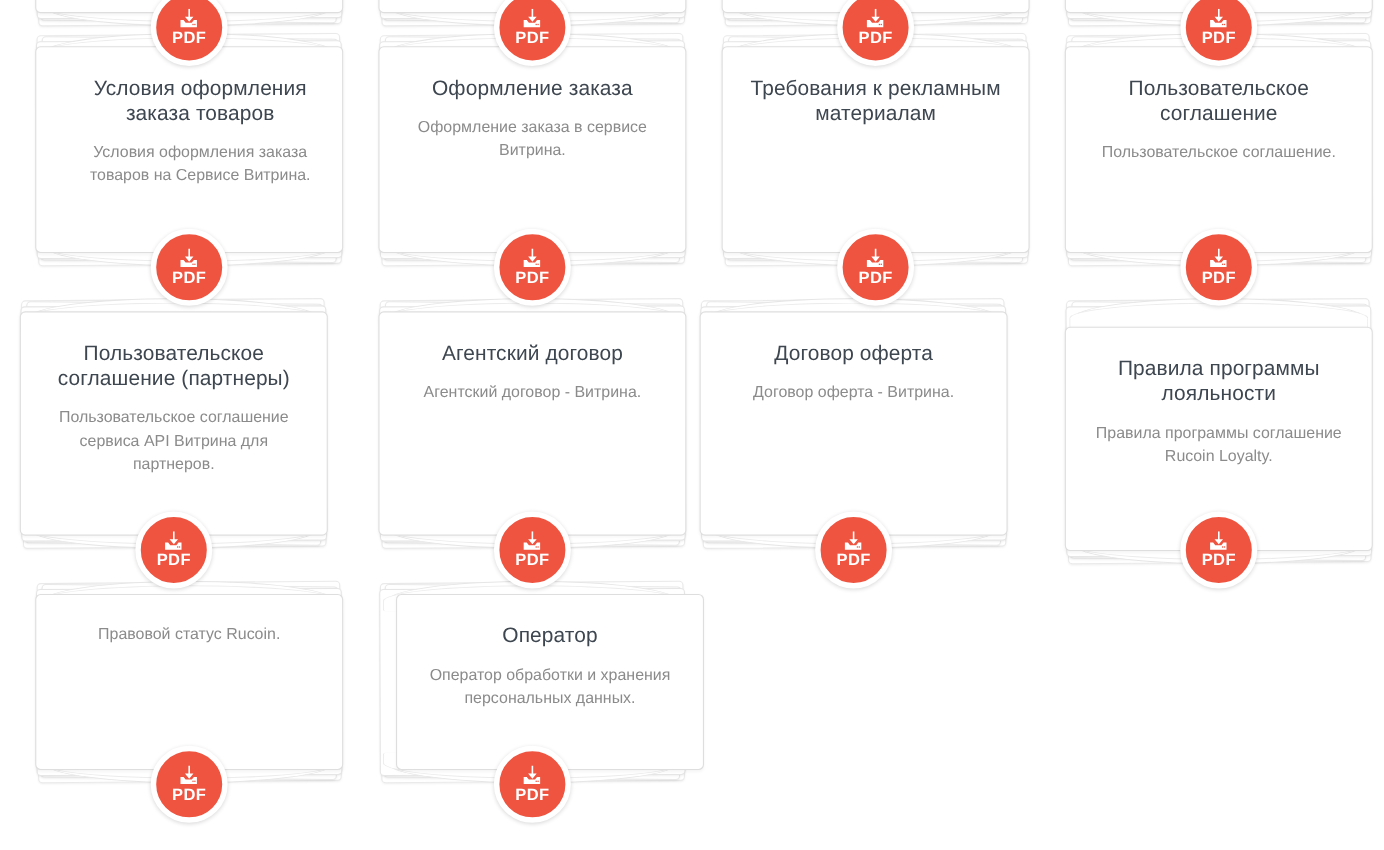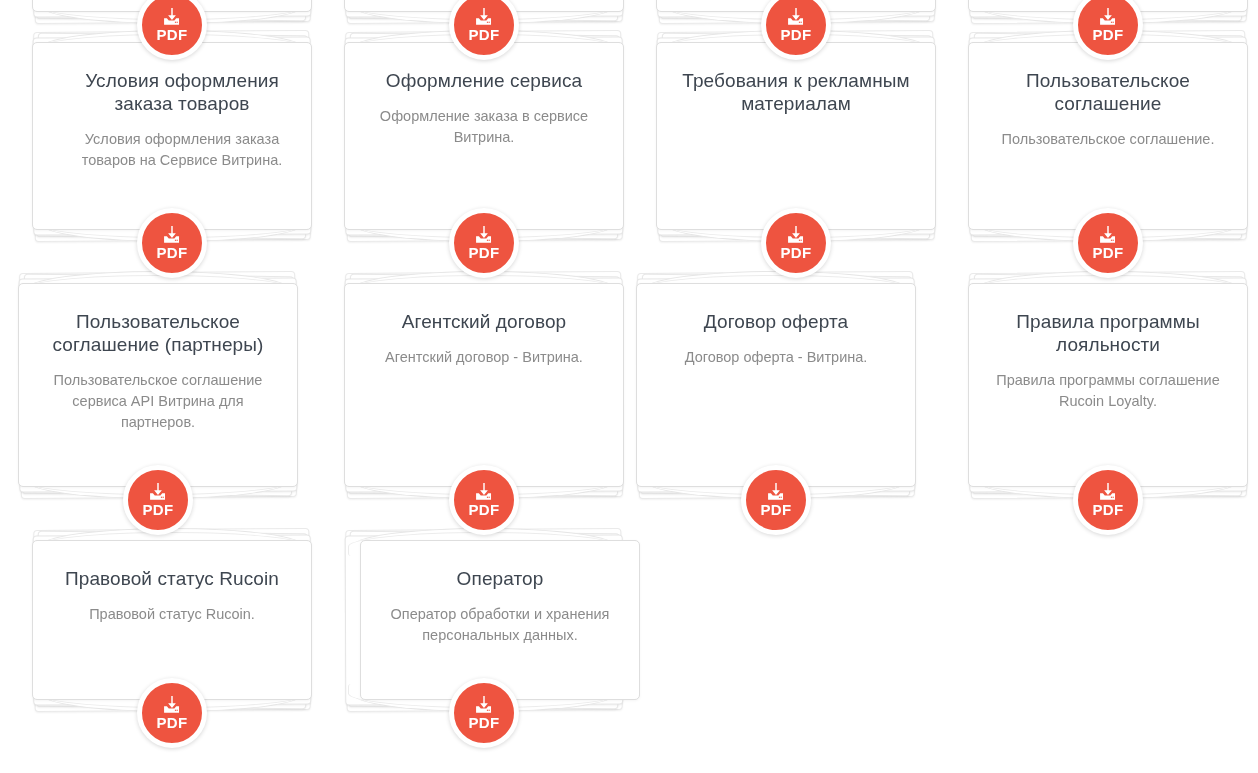--- a/index.html
+++ b/index.html
@@ -287,21 +287,21 @@
       <div class="stack">
         <div class="sheet s3"></div>
         <div class="sheet s2"></div>
         <div class="sheet s1"></div>
         <div class="sheet curve-top"></div>
         <div class="sheet curve-top2"></div>
         <div class="sheet curve-bot"></div>
         <div class="sheet curve-bot2"></div>
       </div>
       <div class="sheet-front" style="height: 188px;">
-        <h3 class="doc-title">Оформление сервиса</h3>
+        <h3 class="doc-title">Оформление заказа</h3>
         <p class="doc-desc">Оформление заказа в сервисе Витрина.</p>
       </div>
       <a class="pdf-btn" href="#" style="top: 166px;">
         <span>
           <svg class="dl-icon" viewBox="0 0 24 20" xmlns="http://www.w3.org/2000/svg" aria-hidden="true">
             <path d="M11.2 0h1.6v8.1h3.5L12 13.2 7.7 8.1h3.5z" fill="#ffffff"></path>
             <path d="M3.2 11.4h3.1l2.1 2.6h6.2l2.1-2.6h3.1v7.2H3.2z" fill="#ffffff"></path>
             <rect x="15.2" y="15.2" width="1.3" height="1.3" fill="#ee5440"></rect>
             <rect x="17.1" y="15.2" width="1.3" height="1.3" fill="#ee5440"></rect>
           </svg>
@@ -441,21 +441,21 @@
     <div class="doc-card" style="left: 968px; top: 283px;">
       <div class="stack">
         <div class="sheet s3"></div>
         <div class="sheet s2"></div>
         <div class="sheet s1"></div>
         <div class="sheet curve-top"></div>
         <div class="sheet curve-top2"></div>
         <div class="sheet curve-bot"></div>
         <div class="sheet curve-bot2"></div>
       </div>
-      <div class="sheet-front" style="height: 204px;">
+      <div class="sheet-front" style="height: 204px; margin-top: 14px;">
         <h3 class="doc-title">Правила программы лояльности</h3>
         <p class="doc-desc">Правила программы соглашение Rucoin Loyalty.</p>
       </div>
       <a class="pdf-btn" href="#" style="top: 182px;">
         <span>
           <svg class="dl-icon" viewBox="0 0 24 20" xmlns="http://www.w3.org/2000/svg" aria-hidden="true">
             <path d="M11.2 0h1.6v8.1h3.5L12 13.2 7.7 8.1h3.5z" fill="#ffffff"></path>
             <path d="M3.2 11.4h3.1l2.1 2.6h6.2l2.1-2.6h3.1v7.2H3.2z" fill="#ffffff"></path>
             <rect x="15.2" y="15.2" width="1.3" height="1.3" fill="#ee5440"></rect>
             <rect x="17.1" y="15.2" width="1.3" height="1.3" fill="#ee5440"></rect>
@@ -468,21 +468,20 @@
       <div class="stack">
         <div class="sheet s3"></div>
         <div class="sheet s2"></div>
         <div class="sheet s1"></div>
         <div class="sheet curve-top"></div>
         <div class="sheet curve-top2"></div>
         <div class="sheet curve-bot"></div>
         <div class="sheet curve-bot2"></div>
       </div>
       <div class="sheet-front" style="height: 160px;">
-        <h3 class="doc-title">Правовой статус Rucoin</h3>
         <p class="doc-desc">Правовой статус Rucoin.</p>
       </div>
       <a class="pdf-btn" href="#" style="top: 138px;">
         <span>
           <svg class="dl-icon" viewBox="0 0 24 20" xmlns="http://www.w3.org/2000/svg" aria-hidden="true">
             <path d="M11.2 0h1.6v8.1h3.5L12 13.2 7.7 8.1h3.5z" fill="#ffffff"></path>
             <path d="M3.2 11.4h3.1l2.1 2.6h6.2l2.1-2.6h3.1v7.2H3.2z" fill="#ffffff"></path>
             <rect x="15.2" y="15.2" width="1.3" height="1.3" fill="#ee5440"></rect>
             <rect x="17.1" y="15.2" width="1.3" height="1.3" fill="#ee5440"></rect>
           </svg>

